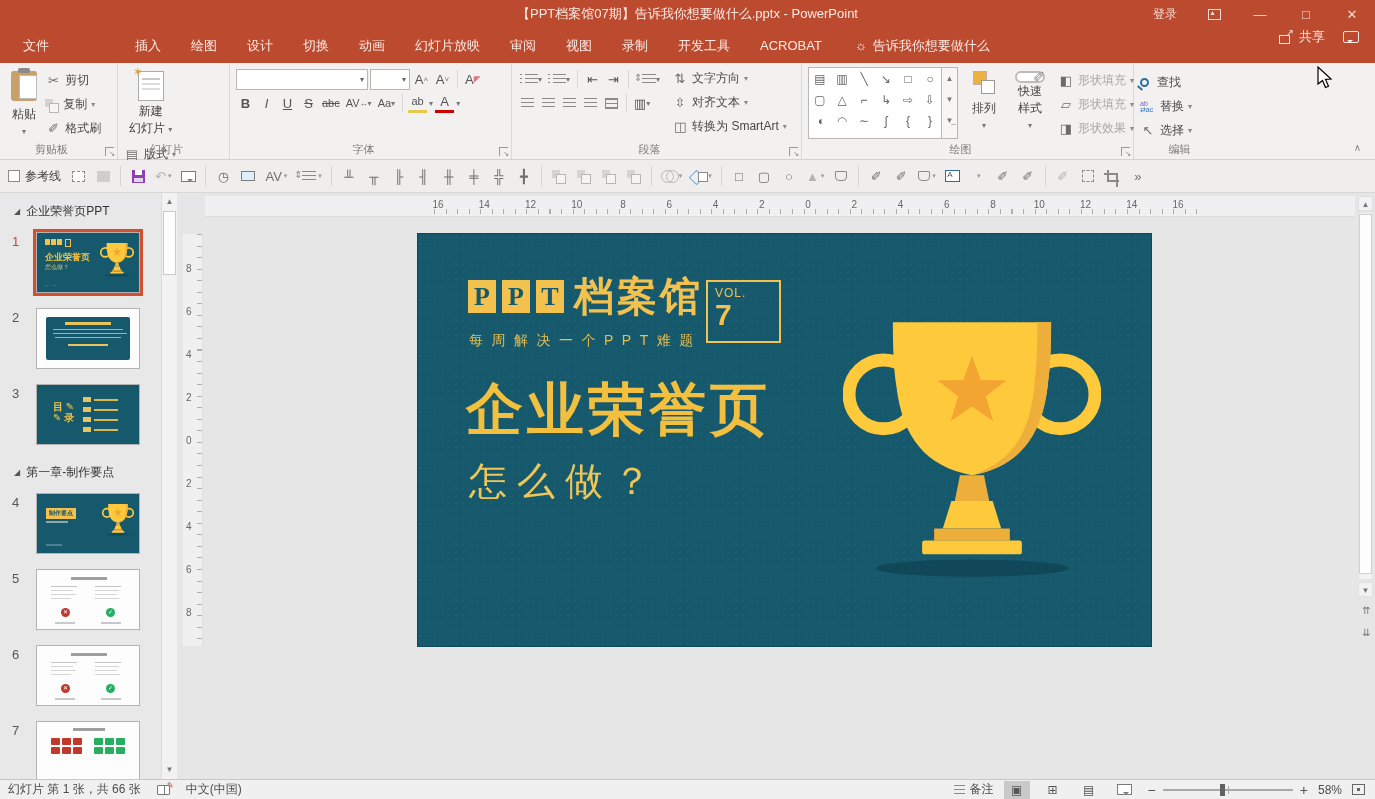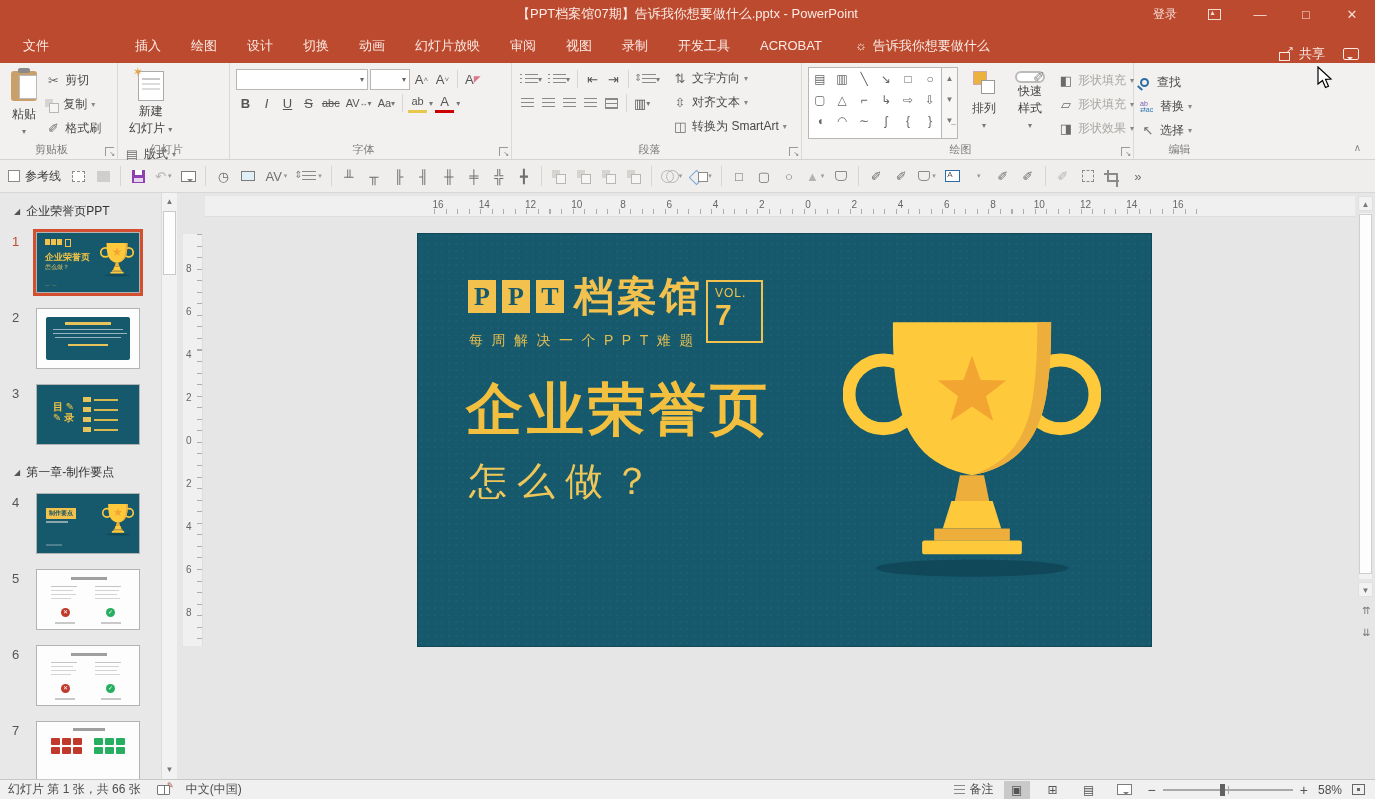--- a/index.html
+++ b/index.html
@@ -13,21 +13,21 @@
   .titlebar .title { position:absolute; left:0; right:0; text-align:center; font-size:13px; color:#fbeae4; }
   .tb-right { position:absolute; right:0; top:0; height:28px; display:flex; align-items:center; gap:0; }
   .tb-btn { width:46px; height:28px; display:flex; align-items:center; justify-content:center;
     color:#f6ddd4; font-size:13px; cursor:default; }
   .signin { width:auto; padding:0 14px; font-size:12px; }
   .icn-ribbonopt { width:13px; height:11px; border:1px solid #f6ddd4; position:relative; }
   .icn-ribbonopt::after { content:"▴"; position:absolute; left:2px; top:-2px; font-size:8px; color:#f6ddd4; }
 
   
   .tabrow { position:absolute; left:0; top:28px; width:1375px; height:35px; background:#BC4A2F;
-    display:flex; align-items:flex-end; }
+    display:flex; align-items:flex-start; }
   .tabs { display:flex; height:35px; padding-left:8px; }
   .tab { padding:0 15px; line-height:35px; color:#fbeae4; font-size:13px; white-space:nowrap; }
   .tab.active { background:#f3f1f0; color:#BC4A2F;margin-top:40px; }
   .tellme { display:flex; align-items:center; gap:6px; color:#fbeae4; margin-left:18px; line-height:35px; font-size:13px; }
   .bulb { font-size:13px; color:#fbeae4; }
   .tabrow-right { margin-left:auto; display:flex; align-items:center; gap:18px; padding-right:16px; color:#fbeae4; }
   .share-wrap { display:flex; align-items:center; gap:6px; font-size:13px; }
   .icn-share { position:relative; width:15px; height:13px; }
   .icn-share::before { content:""; position:absolute; left:1px; bottom:0; width:9px; height:7px; border:1px solid #fbeae4; }
   .icn-share::after { content:"↗"; position:absolute; right:-1px; top:-4px; font-size:10px; color:#fbeae4; }
@@ -197,21 +197,21 @@
     background-size:5px 100%; background-position:14px 0; background-repeat:no-repeat; }
   .vruler span { position:absolute; left:3px; transform:translateY(-50%); font-size:10px; color:#666; }
 
   .slide { position:absolute; left:241px; top:41px; width:733px; height:412px; background:#16596C;
     background-image:radial-gradient(rgba(255,255,255,0.035) 1px, transparent 1px); background-size:7px 7px;
     box-shadow:0 0 0 1px #10485a; }
   .logo-row { position:absolute; left:50px; top:46px; display:flex; align-items:flex-start; gap:6px; }
   .logo-tile { width:28px; height:33px; background:#f2c14e; color:#16596C; font-family:"Liberation Serif","DejaVu Serif",serif;
     font-weight:bold; font-size:26px; display:flex; align-items:center; justify-content:center; }
   .logo-cn { color:#f2c14e; font-weight:bold; font-size:40px; line-height:33px; letter-spacing:3px; margin-left:4px; }
-  .volbox { position:absolute; left:288px; top:46px; width:57px; height:63px; border:2px solid #f2c14e; color:#f2c14e; padding:4px 0 0 7px; }
+  .volbox { position:absolute; left:288px; top:46px; width:75px; height:63px; border:2px solid #f2c14e; color:#f2c14e; padding:4px 0 0 7px; }
   .volbox .vl { font-size:12px; letter-spacing:1px; }
   .volbox .vn { font-size:30px; font-weight:bold; line-height:30px; }
   .slogan { position:absolute; left:51px; top:98px; color:#e5bd4f; font-size:14px; letter-spacing:8.5px; white-space:nowrap; }
   .slide-title { position:absolute; left:48px; top:138px; color:#f2bf3e; font-size:57px; font-weight:900; letter-spacing:4px; white-space:nowrap; }
   .slide-sub { position:absolute; left:51px; top:222px; color:#efc759; font-size:38px; letter-spacing:10px; white-space:nowrap; }
   .slide-acc { position:absolute; left:52px; top:318px; color:#efc23f; font-size:21px; letter-spacing:2px; }
   .trophy-wrap { position:absolute; left:425px; top:76px; }
 
   .ed-scroll { position:absolute; right:1px; top:3px; width:16px; height:452px; }
   .ed-scroll .arr { position:absolute; left:0; width:15px; height:15px; text-align:center; font-size:8px; color:#777; line-height:15px; background:#f2f2f2; border:1px solid #e0e0e0; }

